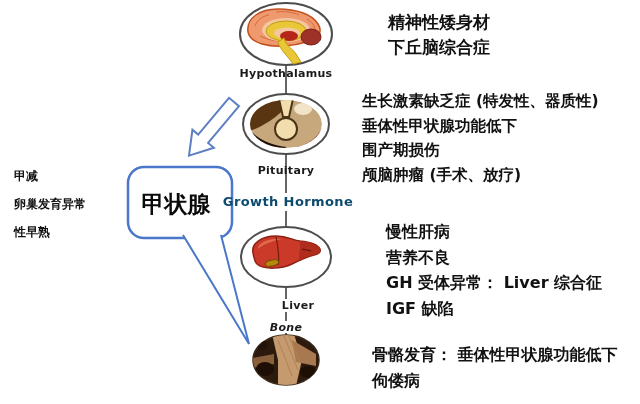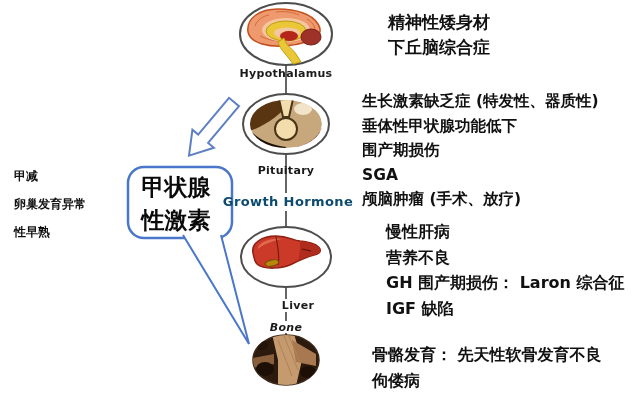--- a/index.html
+++ b/index.html
@@ -121,47 +121,45 @@
   </svg>
 
   <div class="organ-label" style="left:286px;top:67px;">Hypothalamus</div>
   <div class="organ-label" style="left:286px;top:164px;">Pituitary</div>
   <div class="gh-label" style="left:288px;top:194px;">Growth Hormone</div>
   <div class="organ-label" style="left:298px;top:299px;">Liver</div>
   <div class="organ-label" style="left:286px;top:321px;font-style:italic;">Bone</div>
 
   <div class="callout-text">
     <div>甲状腺</div>
-    <div>性激素</div>
   </div>
 
   <div class="note note-left">
     <div>甲减</div>
     <div>卵巢发育异常</div>
     <div>性早熟</div>
   </div>
 
   <div class="note note-top">
     <div>精神性矮身材</div>
     <div>下丘脑综合症</div>
   </div>
 
   <div class="note note-pituitary">
     <div>生长激素缺乏症 (特发性、器质性)</div>
     <div>垂体性甲状腺功能低下</div>
     <div>围产期损伤</div>
-    <div>SGA</div>
     <div>颅脑肿瘤 (手术、放疗)</div>
   </div>
 
   <div class="note note-liver">
     <div>慢性肝病</div>
     <div>营养不良</div>
-    <div>GH 围产期损伤： Laron 综合征</div>
+    <div>GH 受体异常： Liver 综合征</div>
     <div>IGF 缺陷</div>
   </div>
 
   <div class="note note-bone">
-    <div>骨骼发育： 先天性软骨发育不良</div>
+    <div>骨骼发育： 垂体性甲状腺功能低下</div>
     <div>佝偻病</div>
   </div>
 
 </div>
 
 </body></html>

